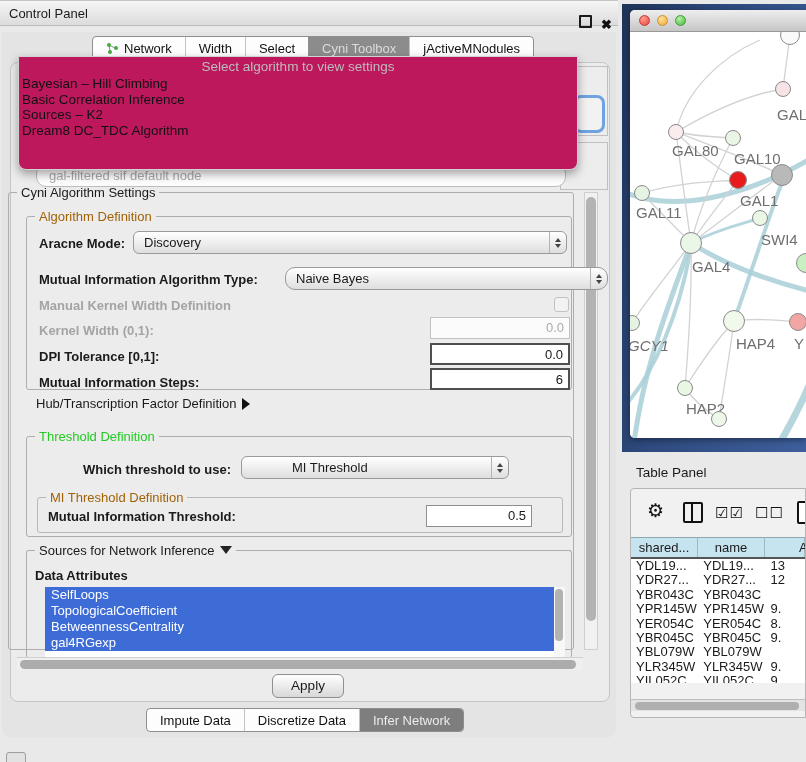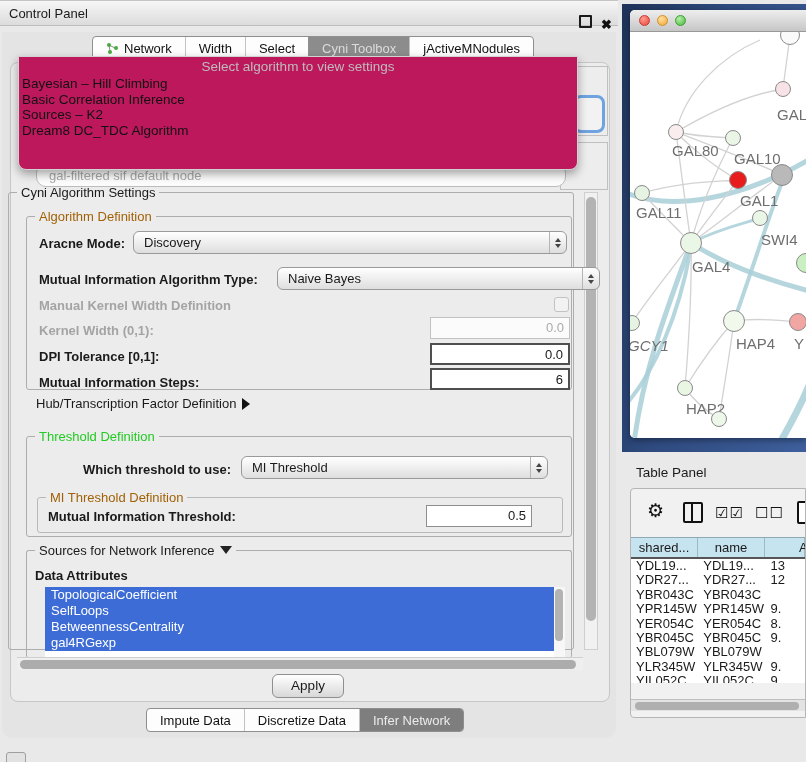--- a/index.html
+++ b/index.html
@@ -182,21 +182,21 @@
   <span class="lbl" style="left:12px;top:19px;">Aracne Mode:</span>
   <div class="combo" style="left:106px;top:14px;width:434px;">
     <span class="combo-text">Discovery</span>
     <span class="stepper">
         <span class="tri-up"></span>
         <span class="tri-down"></span>
       </span>
   </div>
 
   <span class="lbl" style="left:12px;top:55px;">Mutual Information Algorithm Type:</span>
-  <div class="combo" style="left:250px;top:50px;width:323px;">
+  <div class="combo" style="left:258px;top:50px;width:323px;border-radius:10px;">
     <span class="combo-text">Naive Bayes</span>
     <span class="stepper">
         <span class="tri-up"></span>
         <span class="tri-down"></span>
       </span>
   </div>
 
   <span class="lbl gray" style="left:12px;top:81px;">Manual Kernel Width Definition</span>
   <span class="checkbox" style="left:527px;top:80px;"></span>
 
@@ -211,43 +211,43 @@
 </div>
 
 <div class="abs" style="left:36px;top:396px;">
   <span>Hub/Transcription Factor Definition</span><span class="tri-right"></span>
 </div>
 
 <div class="group" style="left:26px;top:436px;width:546px;height:101px;">
   <span class="legend green">Threshold Definition</span>
 
   <span class="lbl" style="left:56px;top:25px;">Which threshold to use:</span>
-  <div class="combo" style="left:214px;top:19px;width:307px;">
+  <div class="combo" style="left:214px;top:19px;width:268px;padding-left:40px;">
     <span class="combo-text">MI Threshold</span>
     <span class="stepper">
         <span class="tri-up"></span>
         <span class="tri-down"></span>
       </span>
   </div>
 
   <div class="group" style="left:10px;top:60px;width:526px;height:36px;border-color:#B8B8B8;">
     <span class="legend blue" style="background:#ECECEC;">MI Threshold Definition</span>
     <span class="lbl" style="left:10px;top:11px;">Mutual Information Threshold:</span>
     <div class="field" style="left:388px;top:7px;width:106px;">0.5</div>
   </div>
 </div>
 
 <div class="group" style="left:26px;top:550px;width:546px;height:108px;border-bottom:none;">
   <span class="legend"><span>Sources for Network Inference</span><span class="tri-dn-big"></span></span>
 
   <span class="lbl" style="left:8px;top:17px;">Data Attributes</span>
 
   <div class="attr-list" style="left:18px;top:36px;width:509px;height:72px;">
+    <div class="attr-item">SelfLoops</div>
     <div class="attr-item">TopologicalCoefficient</div>
-    <div class="attr-item">SelfLoops</div>
     <div class="attr-item">BetweennessCentrality</div>
     <div class="attr-item">gal4RGexp</div>
   </div>
   <div class="vscroll" style="left:527px;top:36px;width:11px;height:72px;border:none;background:#F7F7F7;">
     <div class="vthumb" style="top:2px;height:52px;width:8px;"></div>
   </div>
 </div>
 
 <div class="hscroll" style="left:17px;top:657px;width:566px;height:13px;">
   <div class="hthumb" style="left:3px;width:556px;"></div>

